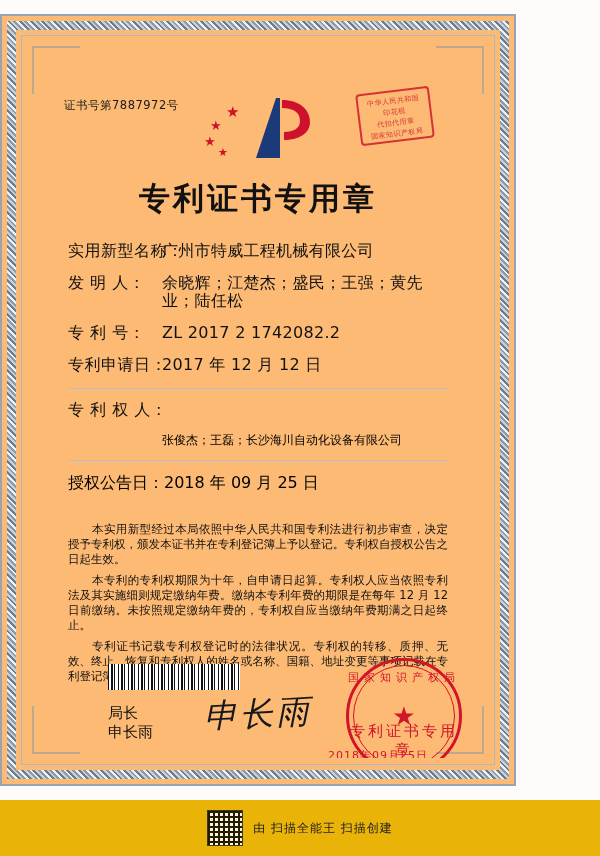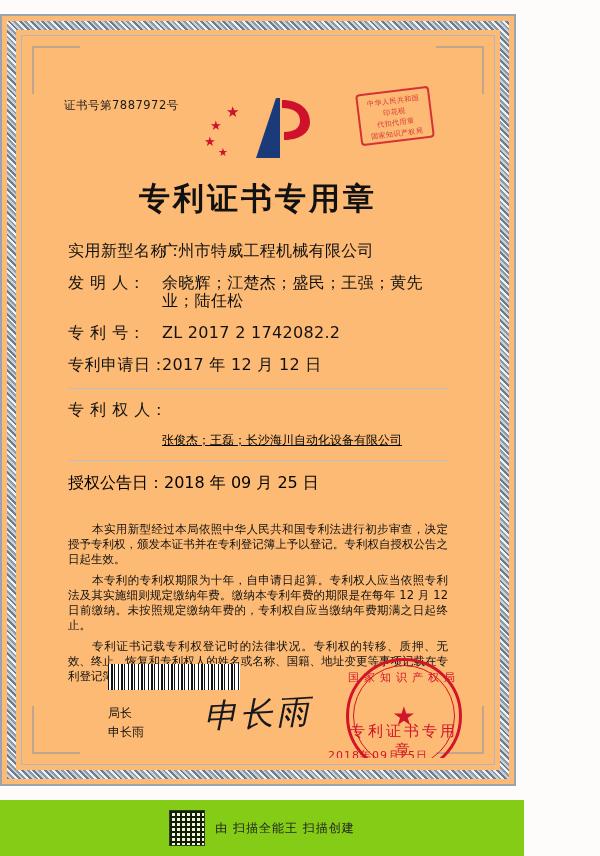--- a/index.html
+++ b/index.html
@@ -206,21 +206,21 @@
     background: repeating-linear-gradient(90deg,
       #111 0px, #111 1px, #fff 1px, #fff 3px,
       #111 3px, #111 5px, #fff 5px, #fff 6px,
       #111 6px, #111 7px, #fff 7px, #fff 10px);
   }
   
   .sig-label {
     position: absolute;
     left: 80px;
     top: 662px;
-    font-size: 12px;
+    font-size: 15px;
     line-height: 19px;
     color: #111;
   }
   .signature {
     position: absolute;
     left: 176px;
     top: 650px;
     font-family: "DejaVu Serif", "Liberation Serif", serif;
     font-size: 33px;
     font-style: italic;
@@ -281,23 +281,23 @@
     color: #d2152a;
     font-size: 11px;
     letter-spacing: 1px;
   }
 
   
   .footer {
     position: absolute;
     left: 0;
     bottom: 0;
-    width: 524px;
+    width: 600px;
     height: 56px;
-    background: #84cc16;
+    background: #eab308;
     display: flex;
     align-items: center;
     justify-content: center;
   }
   .qr {
     width: 34px;
     height: 34px;
     background-image:
       linear-gradient(90deg, #000 50%, transparent 50%),
       linear-gradient(#000 50%, transparent 50%);
@@ -370,21 +370,21 @@
         <div class="row">
           <span class="lbl lbl-w1">专利申请日：</span>
           <span class="val">2017 年 12 月 12 日</span>
         </div>
 
         <div class="rule"></div>
 
         <div class="row" style="margin-bottom:12px;">
           <span class="lbl lbl-w1">专 利 权 人：</span>
         </div>
-        <div class="subline" style="margin-left:94px; margin-bottom:10px;text-decoration:underline;">张俊杰；王磊；长沙海川自动化设备有限公司</div>
+        <div class="subline" style="margin-left:94px; margin-bottom:10px;">张俊杰；王磊；长沙海川自动化设备有限公司</div>
 
 
         <div class="rule"></div>
 
         <div class="twocol">
           <div>
             <span>授权公告日：</span><span>2018 年 09 月 25 日</span>
           </div>
         </div>
       </div>

